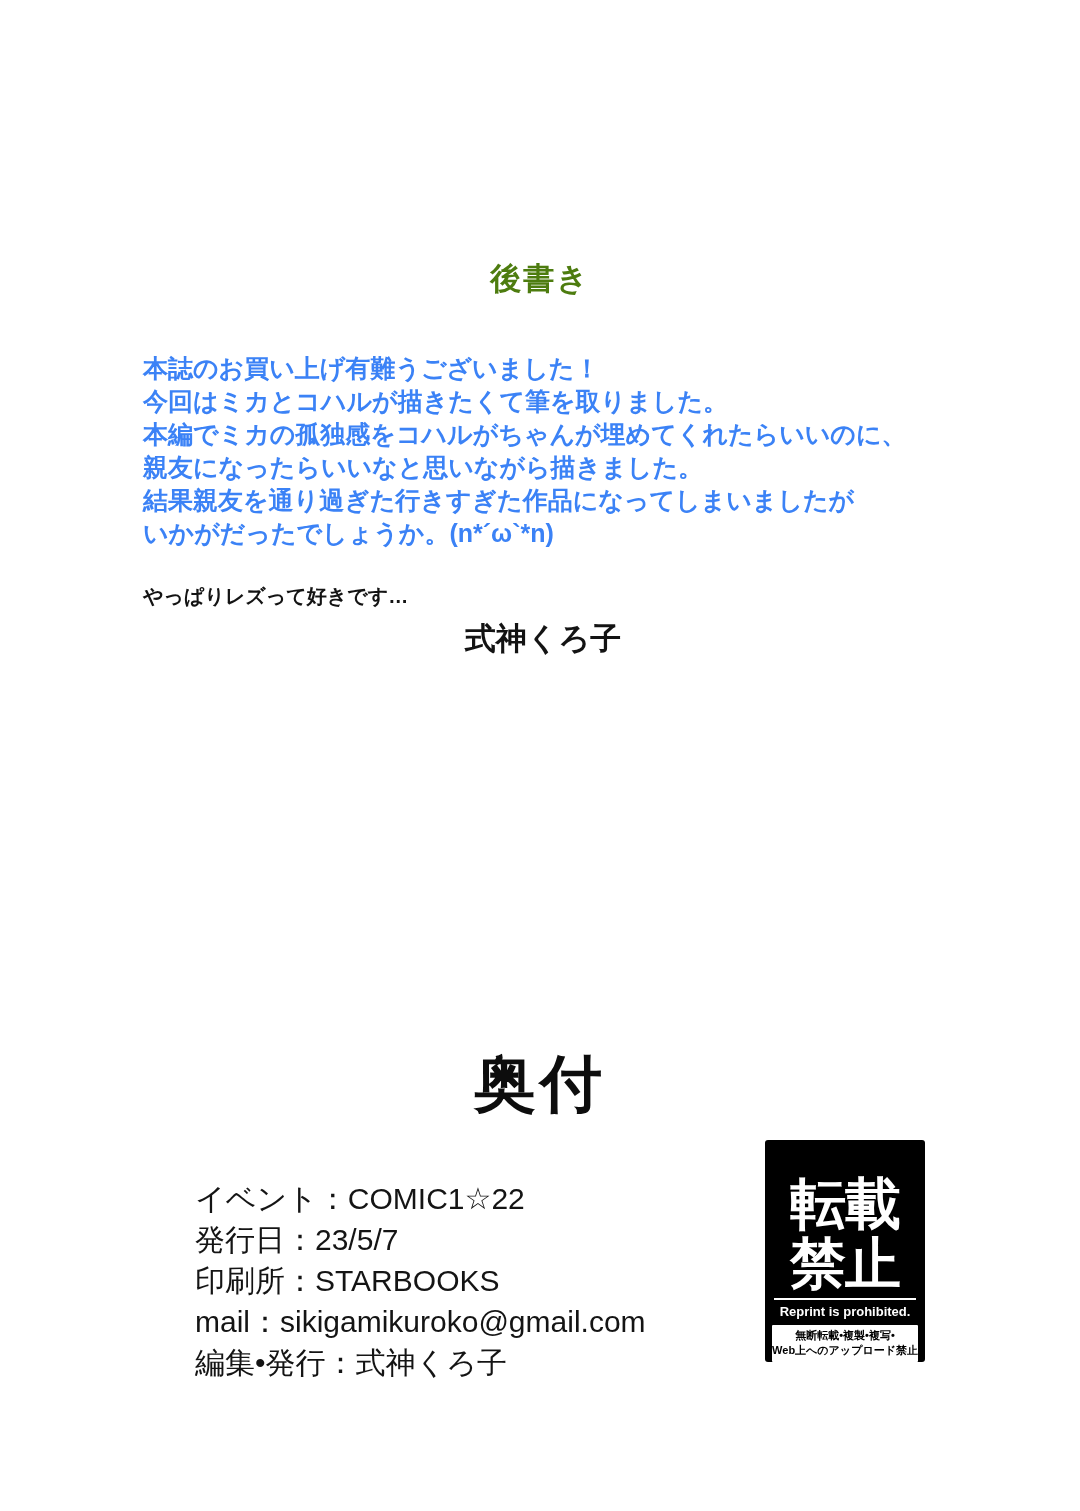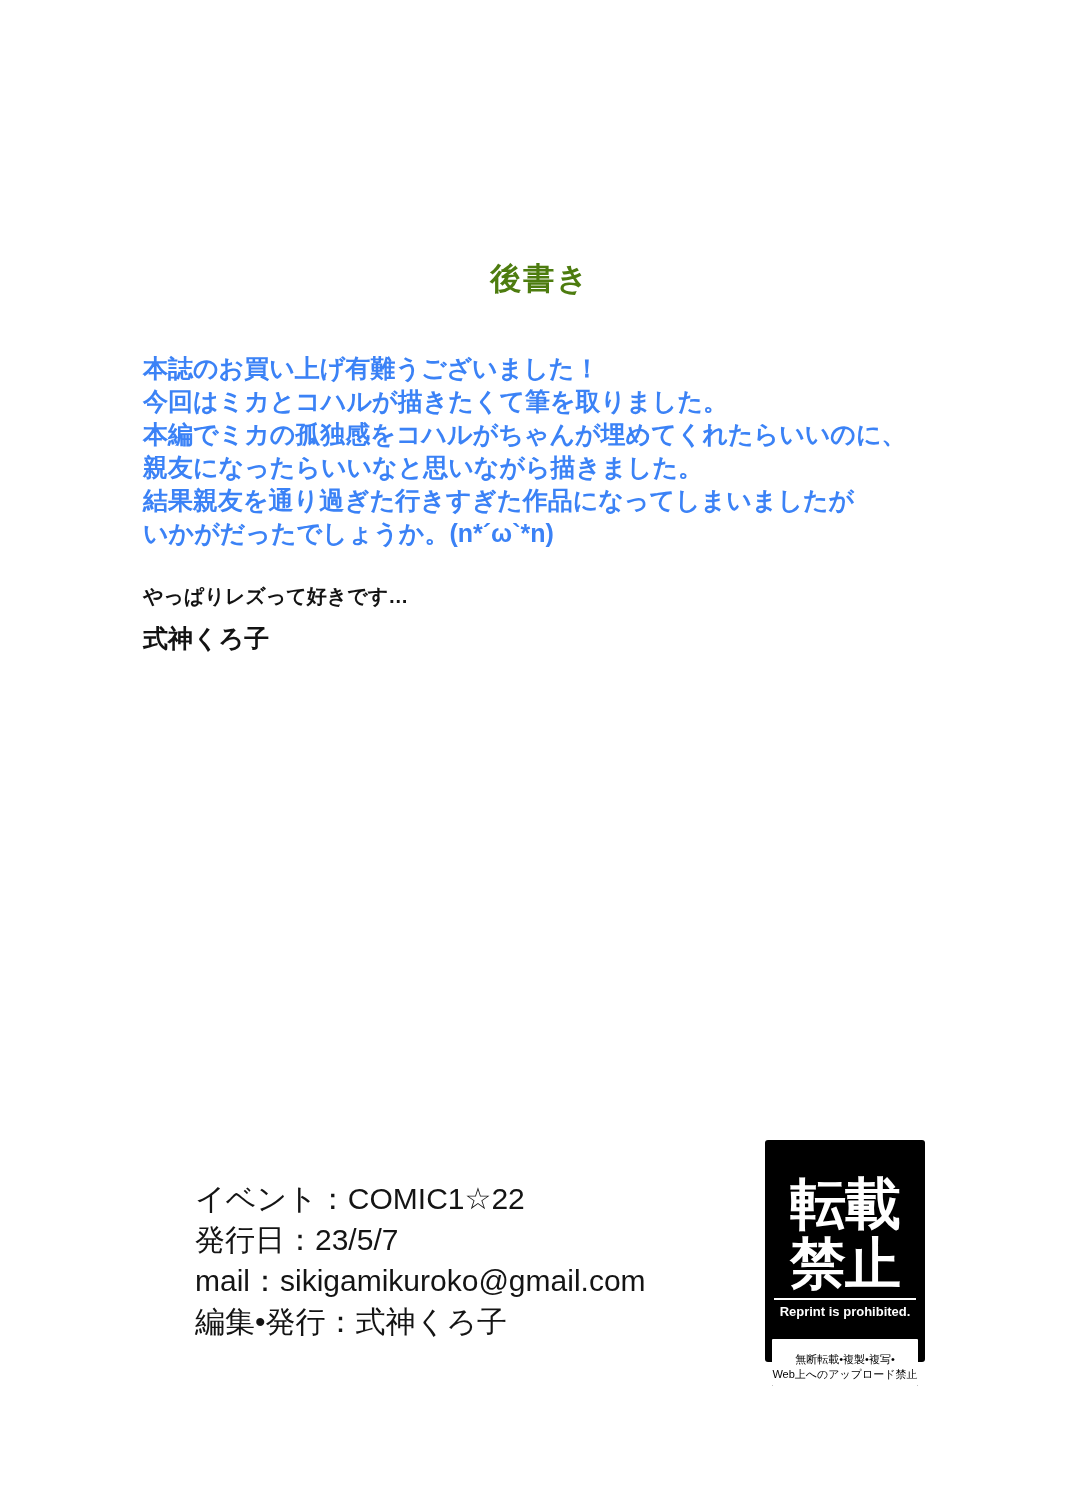--- a/index.html
+++ b/index.html
@@ -57,24 +57,25 @@
     font-weight: bold;
     color: #131313;
     margin-top: 20px;
   }
 
   .afterword-sign {
     position: absolute;
     top: 622px;
     left: 143px;
     width: 800px;
-    font-size: 25px;
+    font-size: 31px;
     line-height: 33px;
     font-weight: bold;
     color: #131313;
+    text-align: center;
   }
 
   
   .colophon-title {
     position: absolute;
     top: 1042px;
     left: 0;
     width: 1080px;
     text-align: center;
     font-size: 62px;
@@ -139,29 +140,29 @@
   }
   .stamp-en {
     color: #ffffff;
     font-size: 13px;
     font-weight: bold;
     text-align: center;
     line-height: 16px;
     letter-spacing: 0px;
   }
   .stamp-box {
-    margin-top: 19px;
+    margin-top: 5px;
     width: 146px;
     background: #ffffff;
     color: #000000;
     font-size: 11px;
-    font-weight: normal;
+    font-weight: bold;
     line-height: 15px;
     text-align: center;
-    padding: 13px 0 4px 0;
+    padding: 3px 0 4px 0;
     border-radius: 1px;
   }
 </style>
 </head>
 <body>
 
 <div class="page">
 
   <div class="afterword-title">後書き</div>
 
@@ -169,24 +170,26 @@
 今回はミカとコハルが描きたくて筆を取りました。
 本編でミカの孤独感をコハルがちゃんが埋めてくれたらいいのに、
 親友になったらいいなと思いながら描きました。
 結果親友を通り過ぎた行きすぎた作品になってしまいましたが
 いかがだったでしょうか。(n*´ω`*n)</div>
 
   <div class="afterword-note">やっぱりレズって好きです…</div>
 
   <div class="afterword-sign">式神くろ子</div>
 
+  <div class="colophon-title">奥付</div>
 
   <div class="colophon-list">
     <div class="row">イベント：COMIC1☆22</div>
     <div class="row">発行日：23/5/7</div>
+    <div class="row">印刷所：STARBOOKS</div>
     <div class="row">mail：sikigamikuroko@gmail.com</div>
     <div class="row">編集•発行：式神くろ子</div>
   </div>
 
   <div class="stamp">
     <div class="stamp-inner">
       <div class="stamp-big">転載</div>
       <div class="stamp-big second">禁止</div>
       <div class="stamp-rule"></div>
       <div class="stamp-en">Reprint is prohibited.</div>

